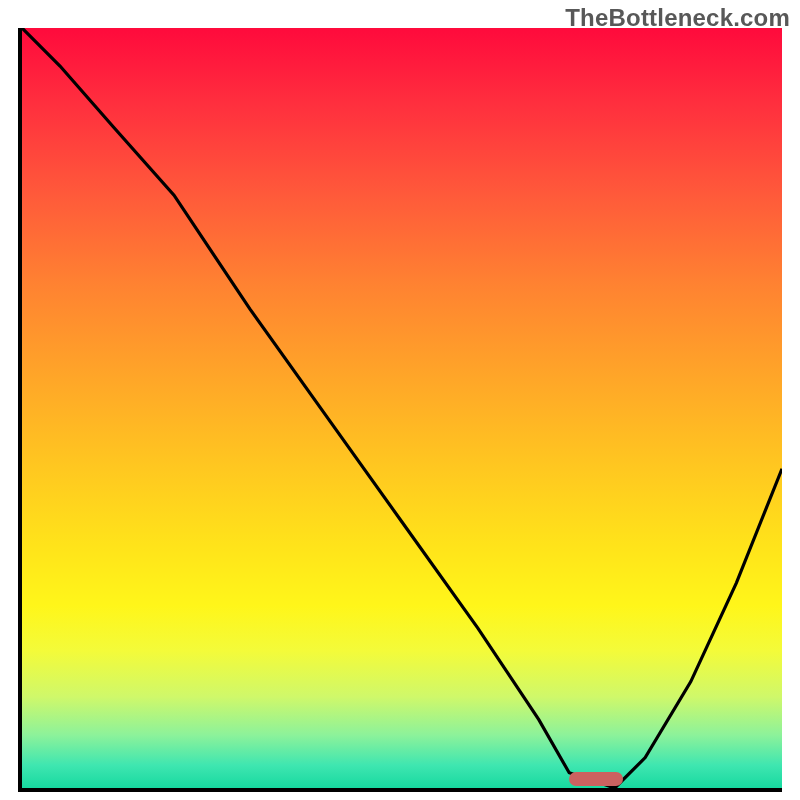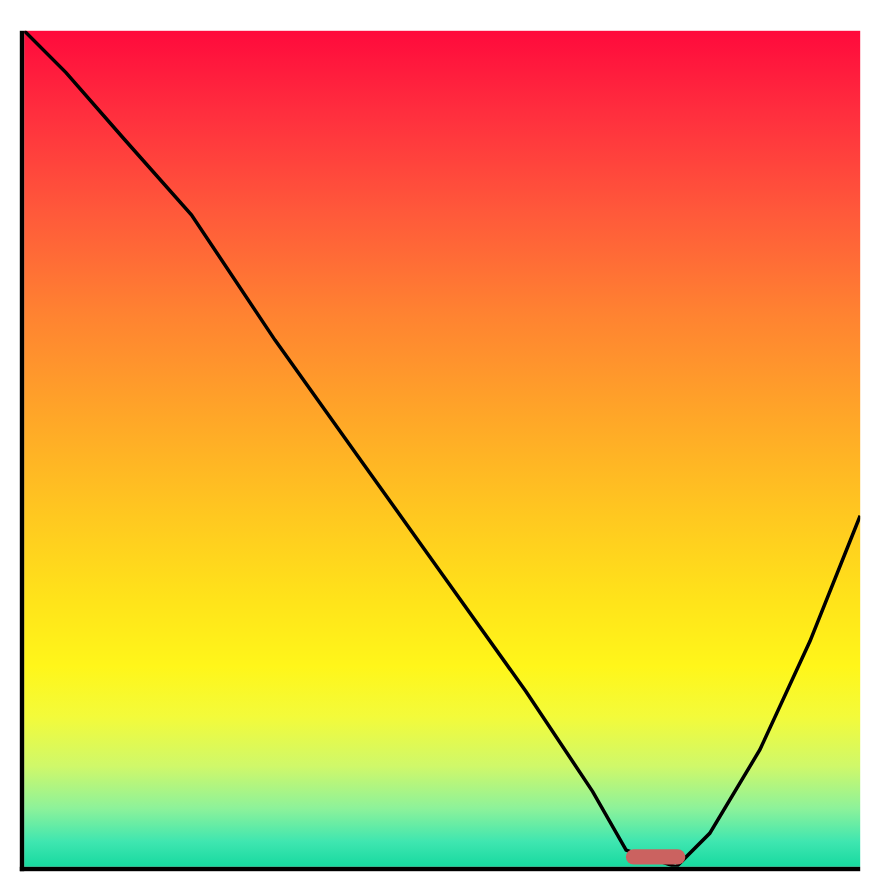--- a/index.html
+++ b/index.html
@@ -72,20 +72,21 @@
     border-radius: 7px;
     background: #cb6260;
     
   }
 </style>
 </head>
 <body>
 
 <div class="canvas">
 
+  <div class="watermark">TheBottleneck.com</div>
 
   <div class="gradient-area"></div>
 
   <svg class="curve-svg" viewBox="0 0 760 760" preserveAspectRatio="none">
     <path fill="none" stroke="#000" stroke-width="3.2" d="M0.0 0.0 L38.0 38.0 L91.2 98.8 L152.0 167.2 L228.0 281.2 L304.0 387.6 L380.0 494.0 L456.0 600.4 L516.8 691.6 L547.2 744.8 L592.8 760.0 L623.2 729.6 L668.8 653.6 L714.4 554.8 L760.0 440.8"></path>
   </svg>
 
   <div class="marker" style="left: 569px; top: 772px; width: 54px; height: 14px;"></div>
 
   <div class="plot-frame"></div>

